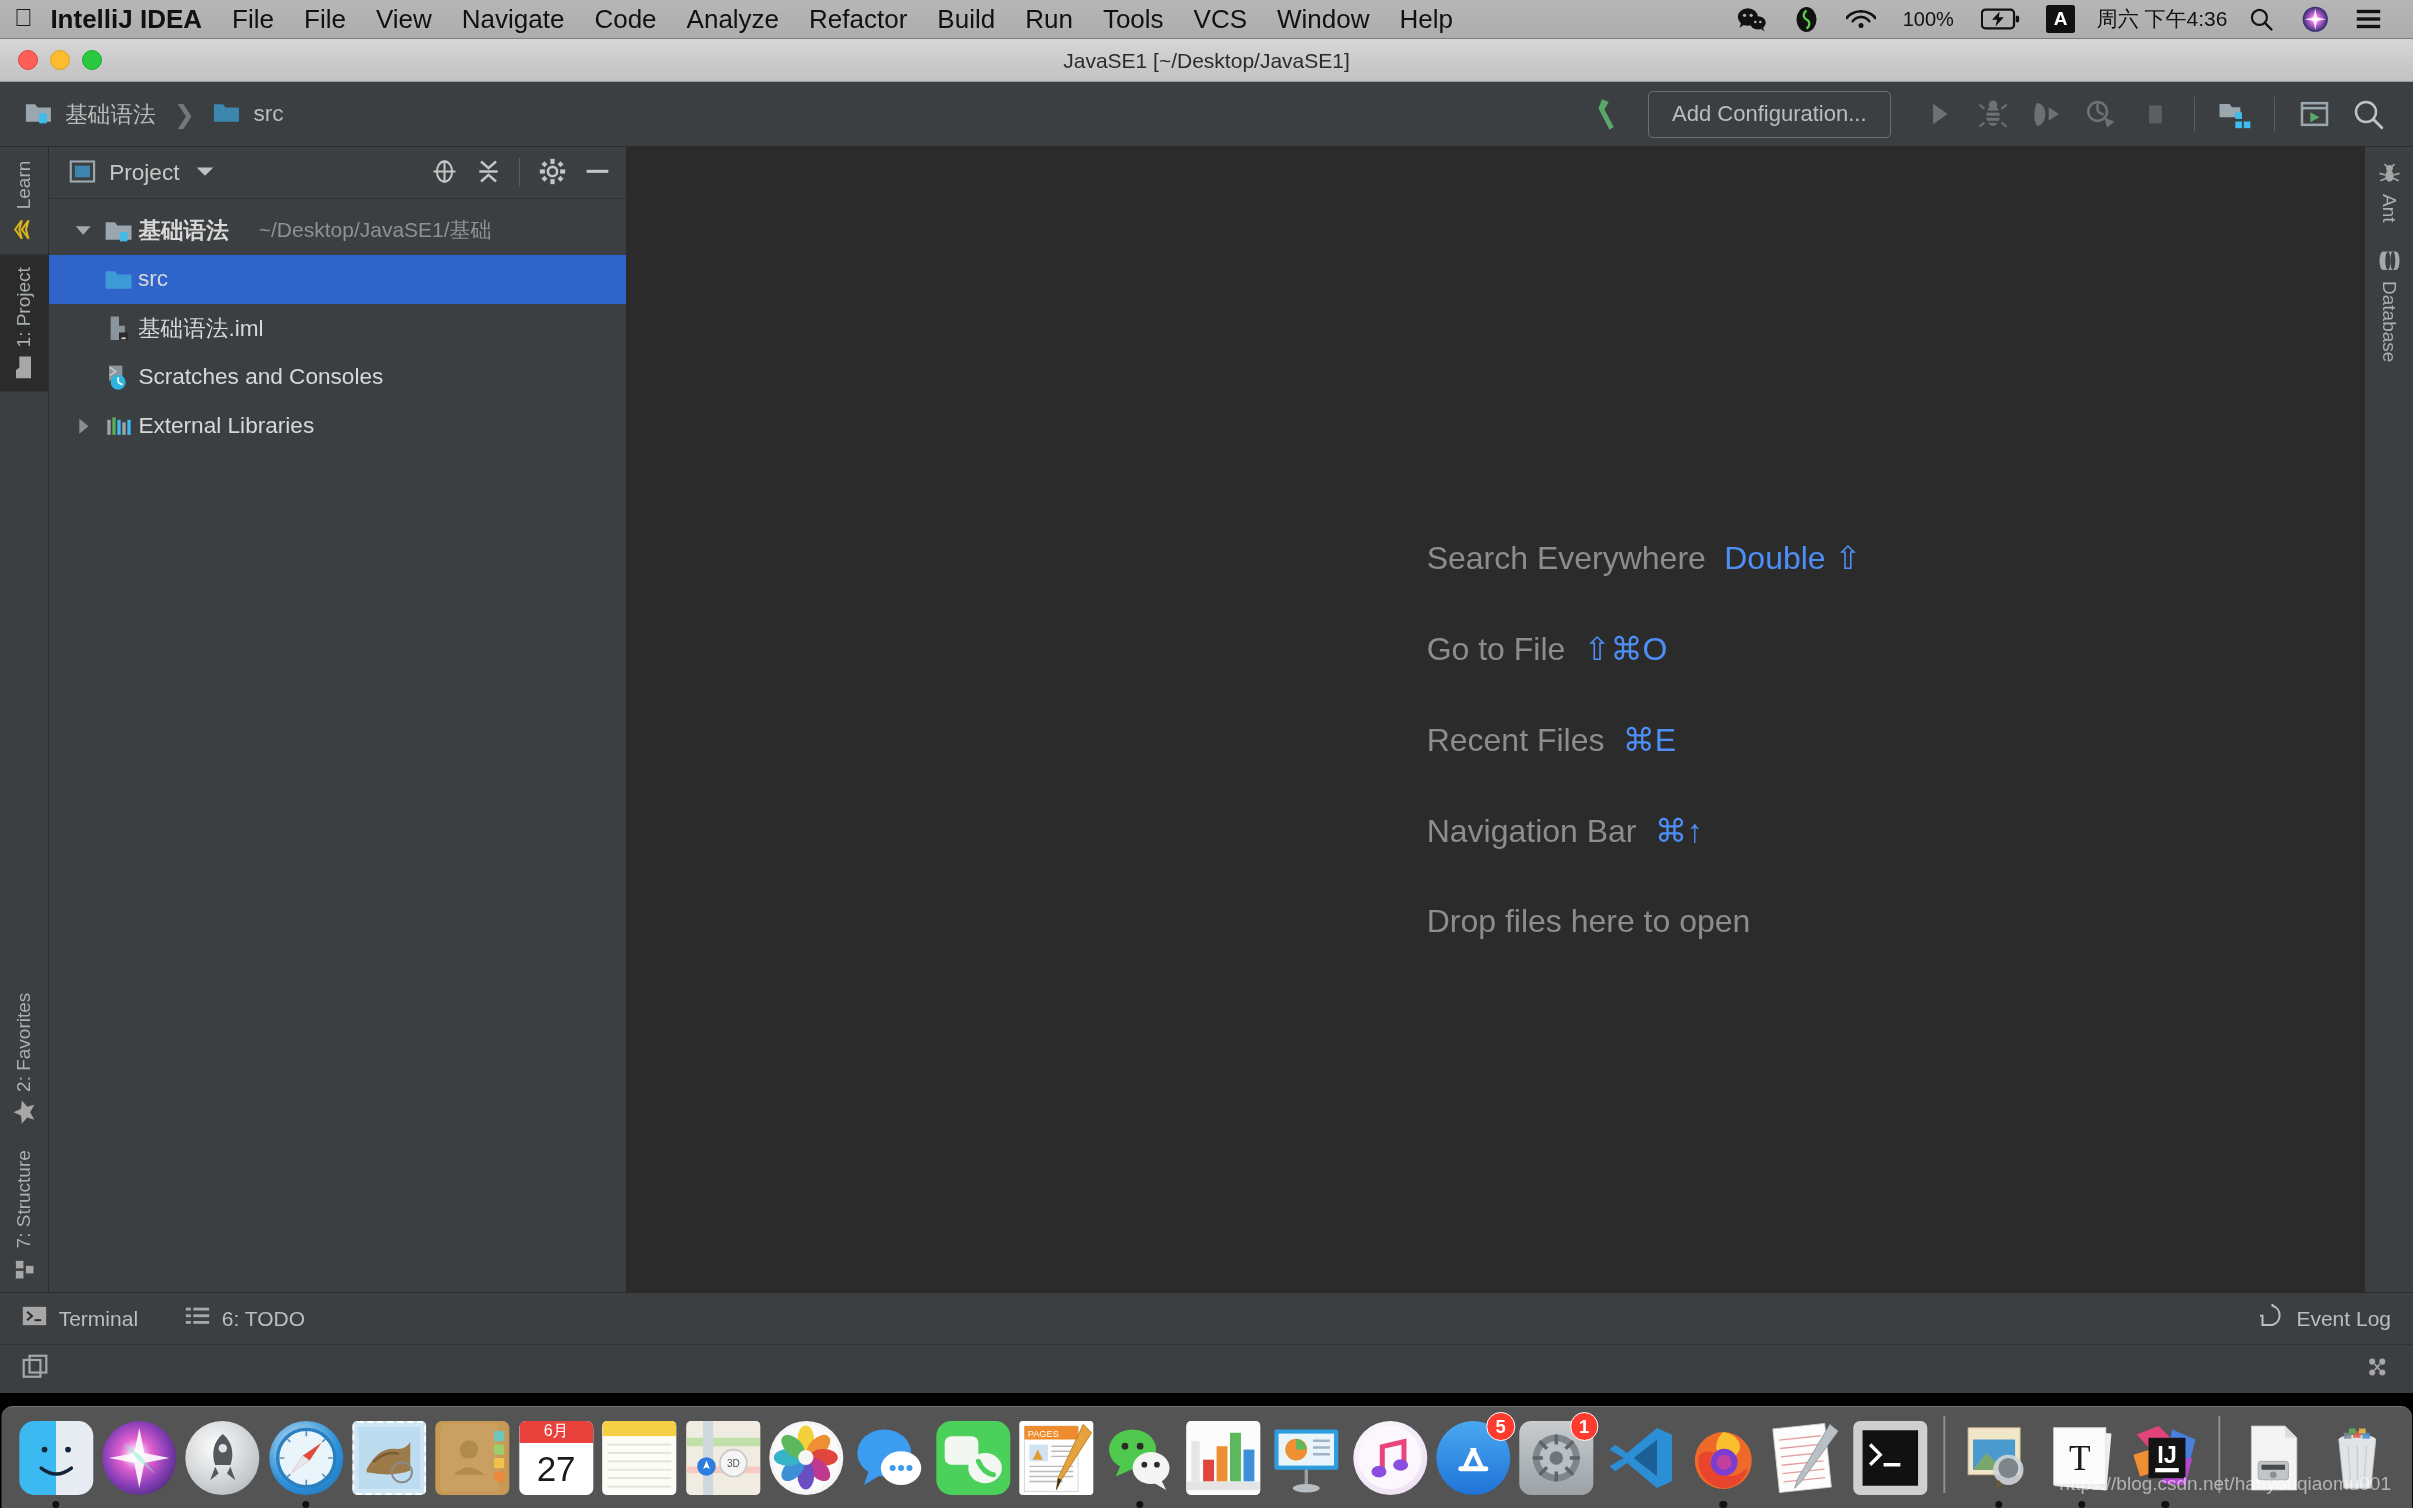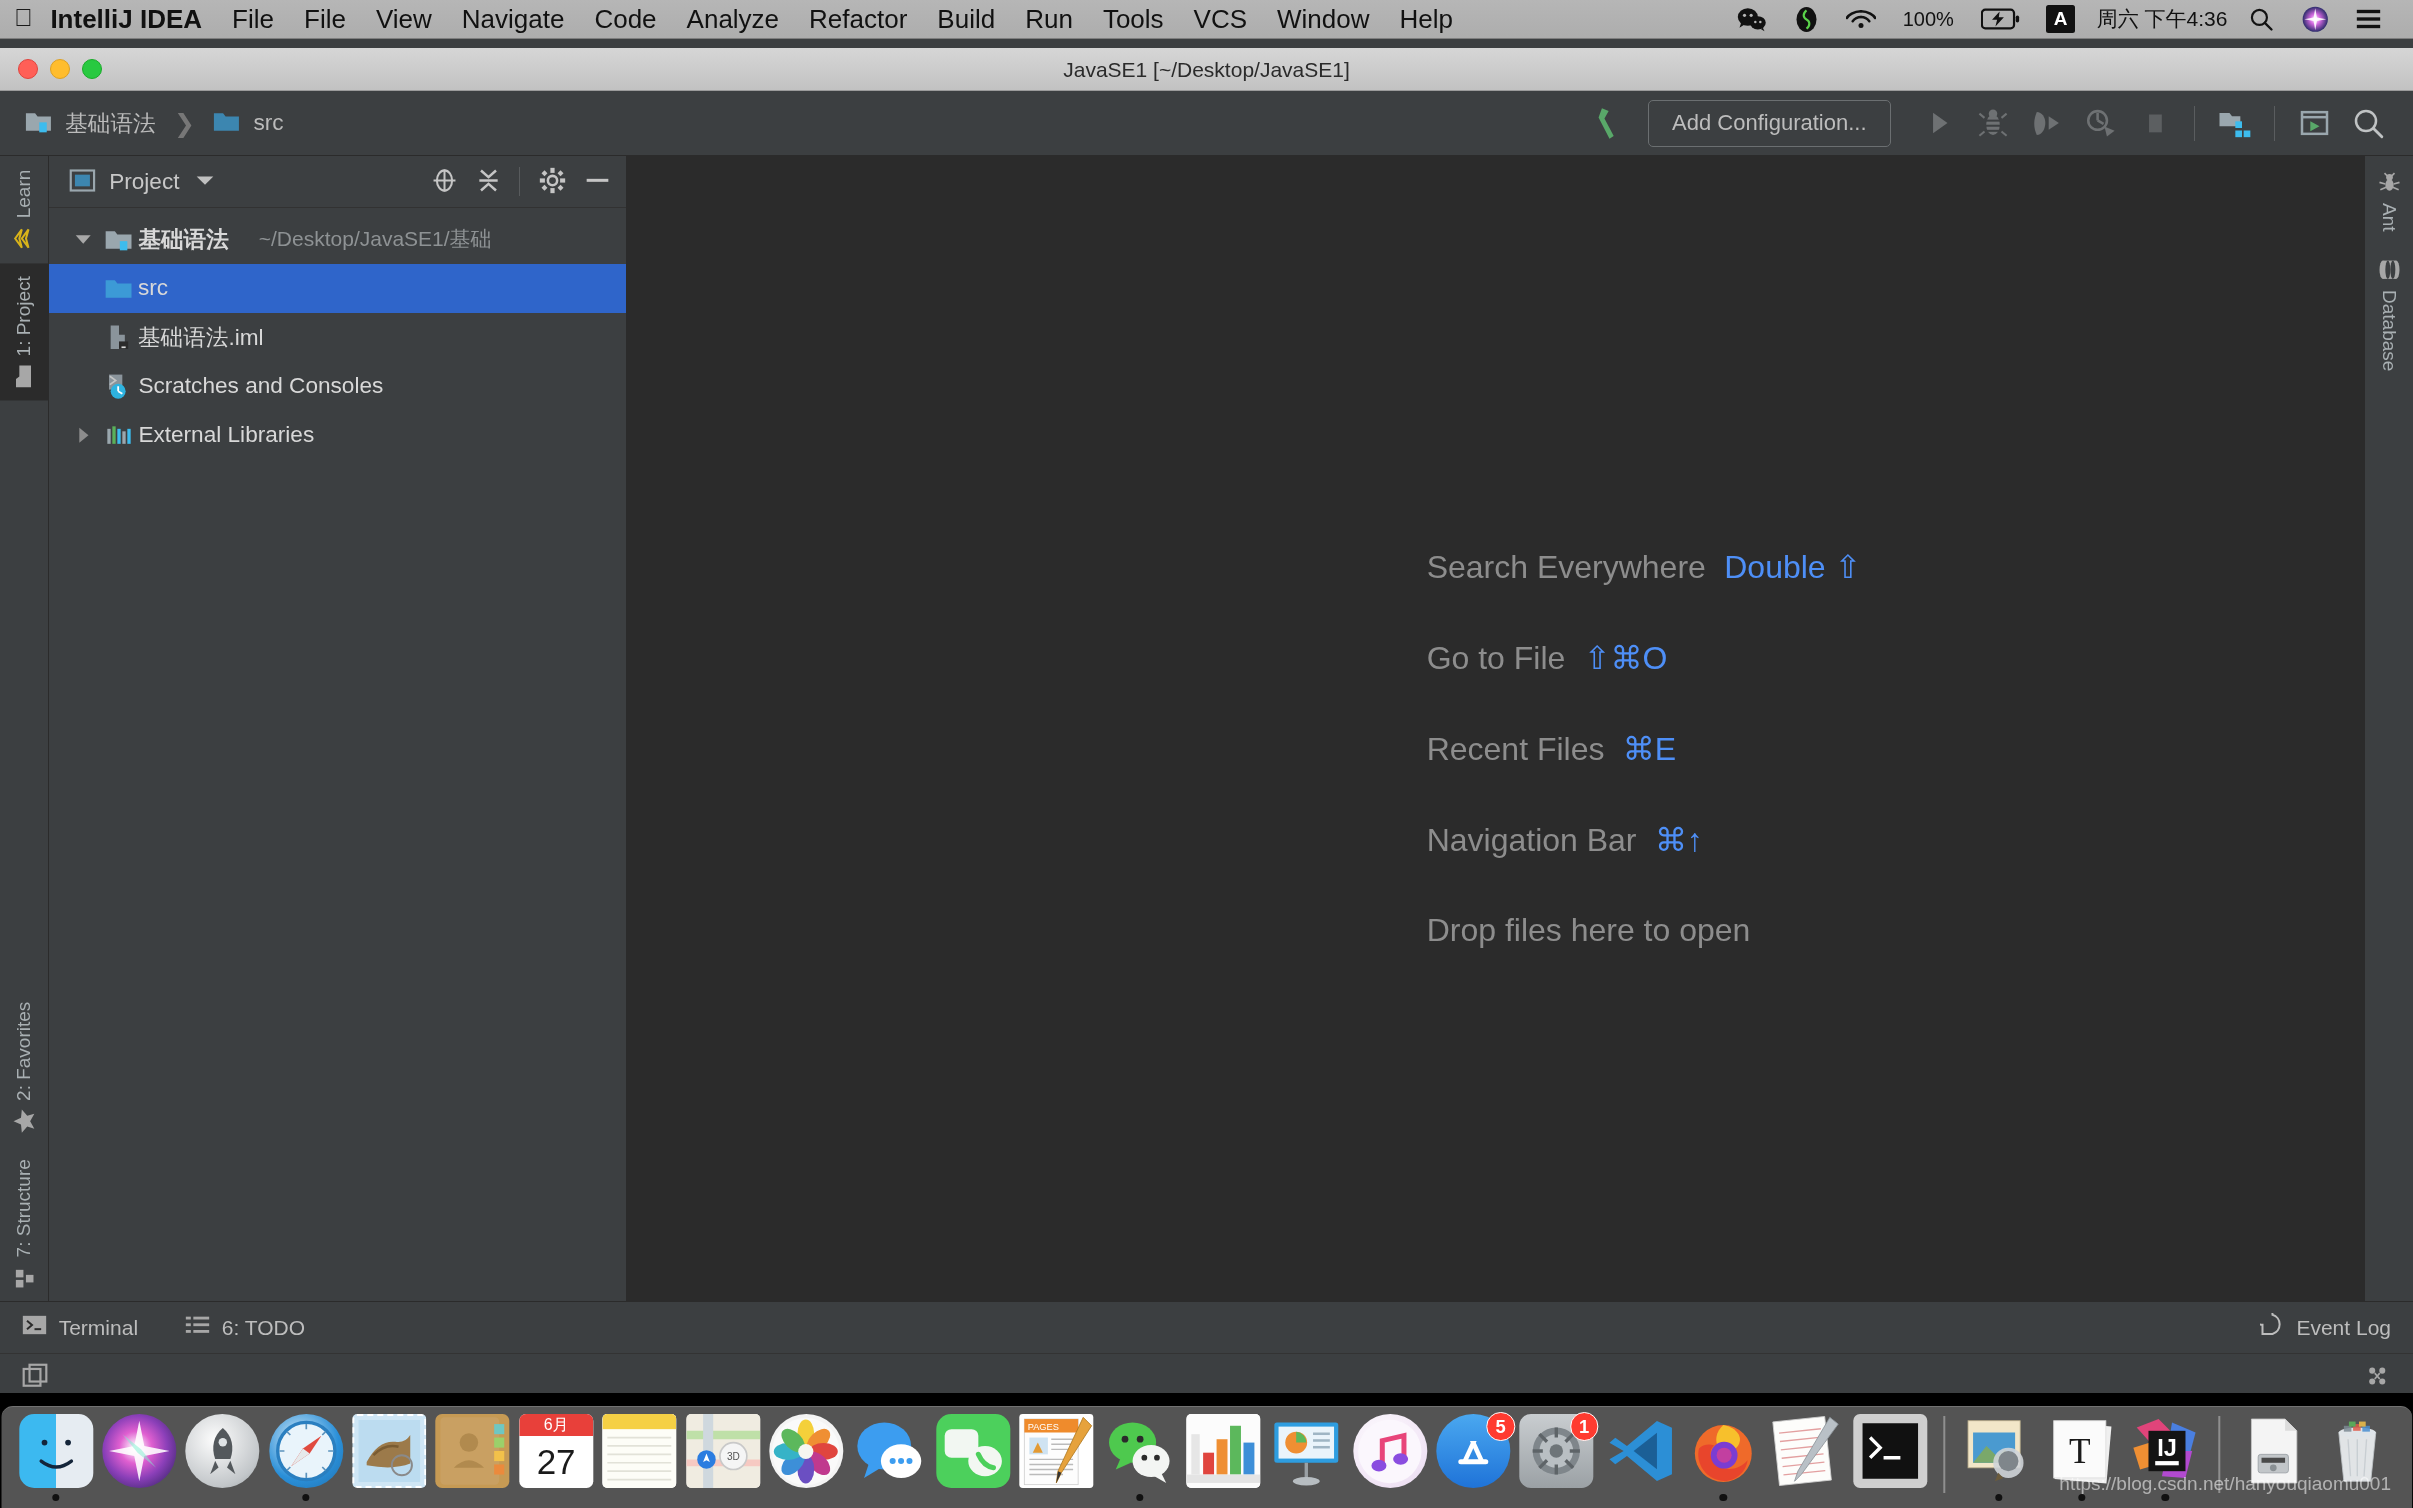--- a/index.html
+++ b/index.html
@@ -46,21 +46,21 @@
   .mb-abox {
     background: #111; color: #fff; font-weight: bold;
     width: 28.5px; height: 28.5px; display: flex;
     align-items: center; justify-content: center;
     font-size: 19px; border-radius: 2.5px;
   }
   .mb-clock { font-size: 21px; color: #111; padding: 0 8.4px; white-space: nowrap;}
 
   
   #window {
-    position: absolute; top: 48px; left: 0;
+    position: absolute; top: 39px; left: 0;
     width: 2413px; height: 1354px;
     background: #3c3f41;
     display: flex; flex-direction: column;
   }
   #titlebar {
     height: 43px; flex: none;
     background: linear-gradient(to bottom, #d6d6d6 0%, #c2c2c2 100%);
     border-bottom: 0.8px solid #9b9b9b;
     position: relative;
     display: flex; align-items: center;
@@ -201,21 +201,21 @@
     bottom: 0; height: 102px;
     background: rgba(105,105,105,0.80);
     border-top: 0.8px solid rgba(255,255,255,0.18);
     border-radius: 11.7px 11.7px 0 0;
     display: flex; align-items: flex-end;
     padding: 6.7px 13.4px 0 13.4px;
   }
   .dapp {
     position: relative; width: 80px; height: 94px;
     display: flex; flex-direction: column;
-    align-items: center; justify-content: flex-start;
+    align-items: center; justify-content: flex-end;
     margin: 0 1.7px;
   }
   .dicon {
     width: 74px; height: 74px; border-radius: 15px;
     position: relative; overflow: hidden;
     display: flex; align-items: center; justify-content: center;
     font-size: 39px; color: #fff;
   }
   .ddot {
     width: 7.5px; height: 7.5px; border-radius: 50%;

